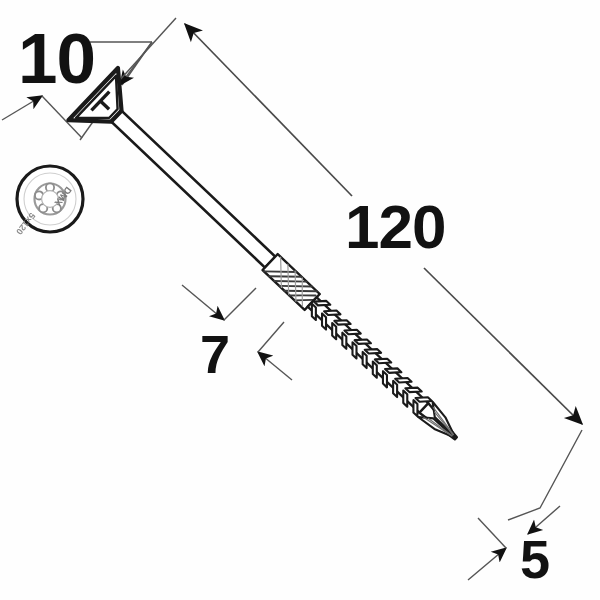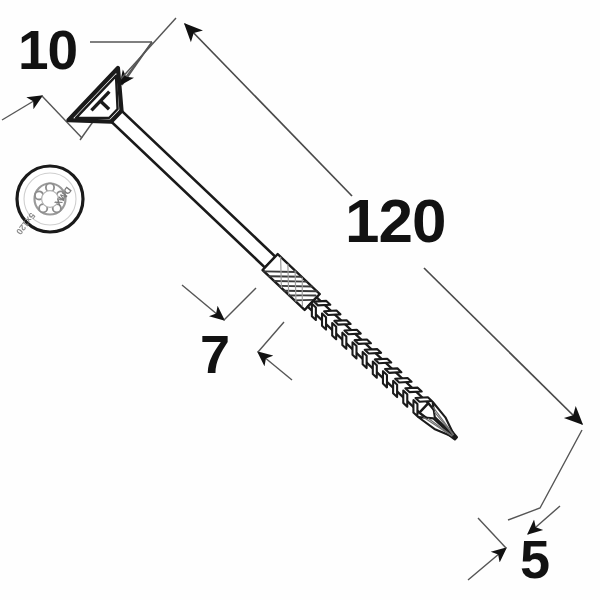--- a/index.html
+++ b/index.html
@@ -10,22 +10,22 @@
   #canvas{position:absolute;left:0;top:0;width:600px;height:600px;}
   .dim-label{
     position:absolute;
     font-family:"Liberation Sans", sans-serif;
     font-weight:700;
     color:#121212;
     line-height:1;
     white-space:nowrap;
     user-select:none;
   }
-  #lbl-10{left:18px;top:23px;font-size:55px;letter-spacing:-1px;}
-  #lbl-120{left:345px;top:190px;font-size:62px;letter-spacing:-1px;}
+  #lbl-10{left:18px;top:23px;font-size:71px;letter-spacing:-1px;}
+  #lbl-120{left:345px;top:196px;font-size:62px;letter-spacing:-1px;}
   #lbl-7{left:200px;top:327px;font-size:54px;}
   #lbl-5{left:520px;top:532px;font-size:54px;}
 </style>
 </head>
 <body>
 
 <div id="root">
 
   <svg id="canvas" viewBox="0 0 600 600" xmlns="http://www.w3.org/2000/svg">
 

